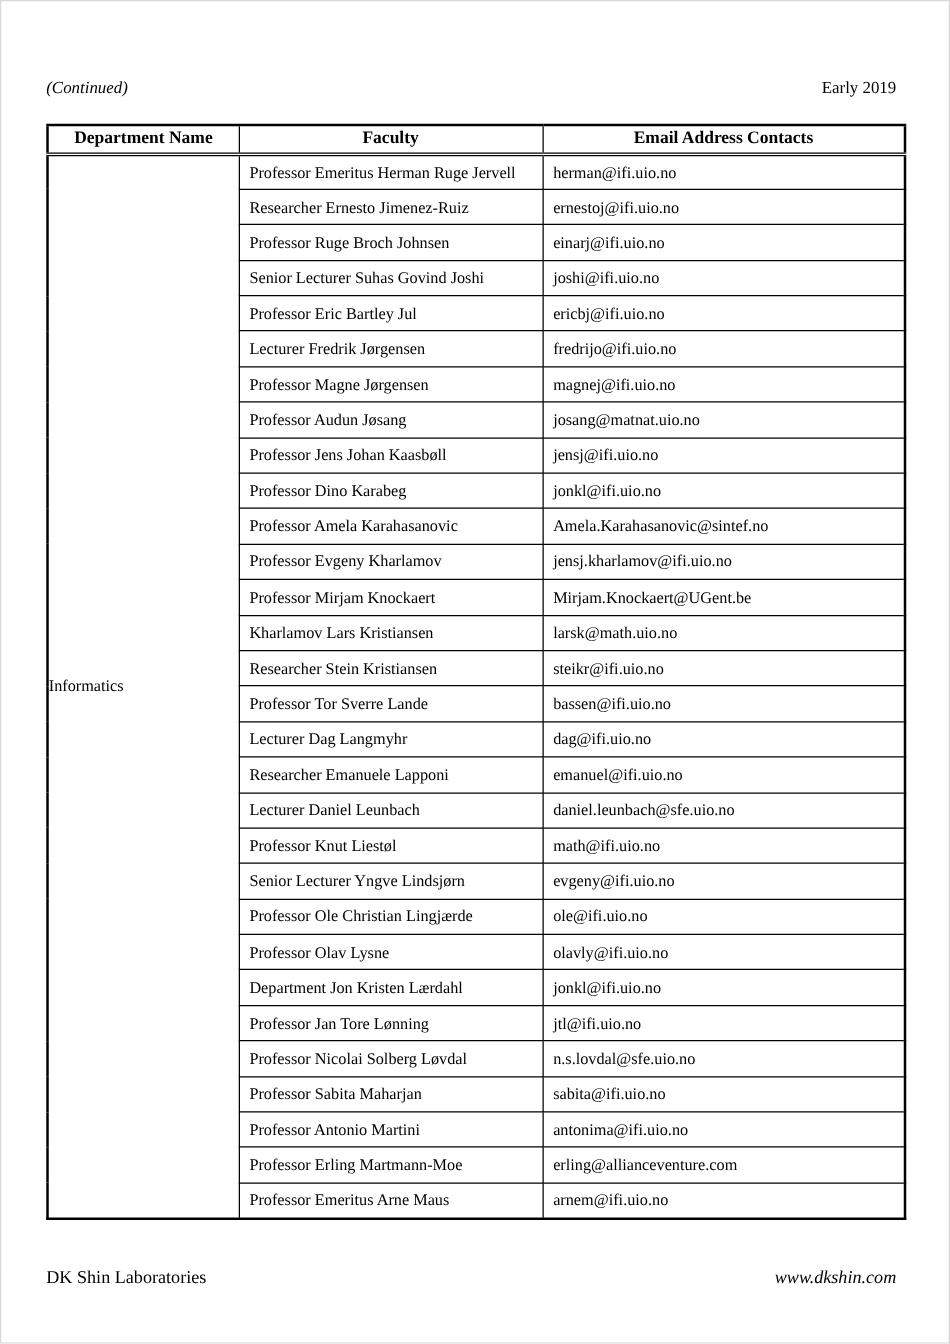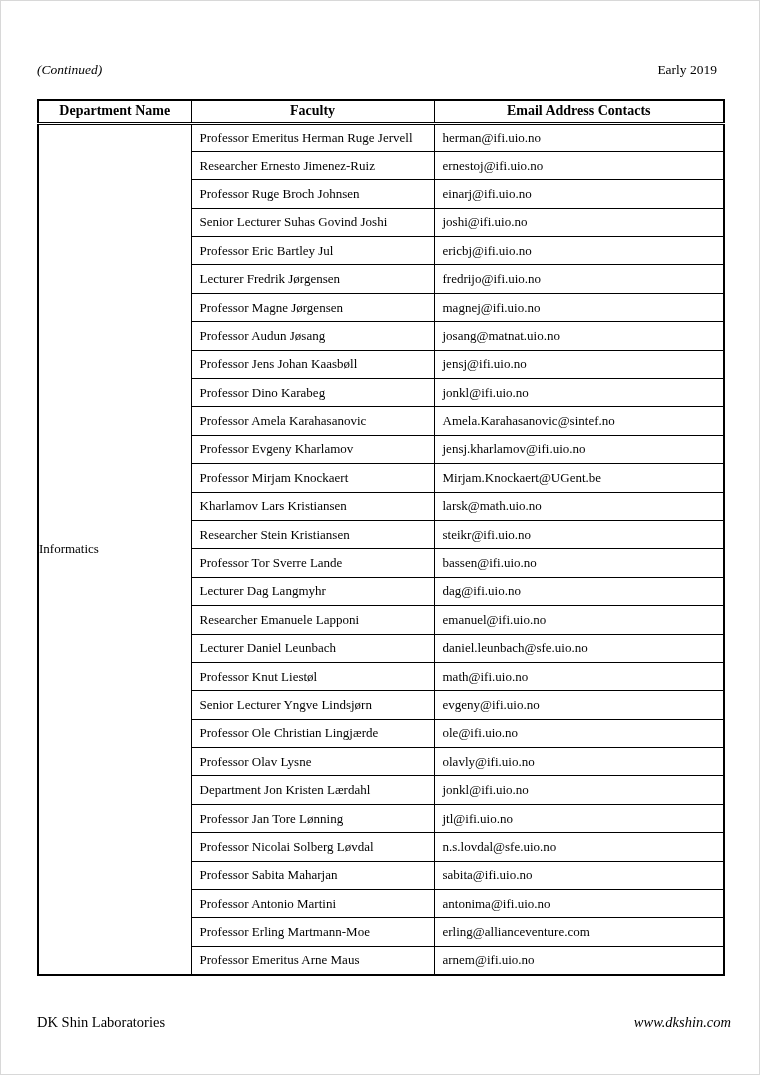--- a/index.html
+++ b/index.html
@@ -56,21 +56,21 @@
   td.faculty-cell, td.email-cell {
     font-size: 13px;
     padding-left: 8px;
     text-align: left;
   }
   td.email-cell { border-right: 2px solid #000000; margin-top: 24px; }
   .footer-line {
     display: flex;
     justify-content: space-between;
     align-items: flex-end;
-    margin: 38px 29px 0 37px;
+    margin: 38px 43px 0 37px;
     font-size: 14.5px;
     line-height: 17px;
   }
   .site-url { font-style: italic; }
 </style>
 </head>
 <body>
 
 <div class="page">
 

